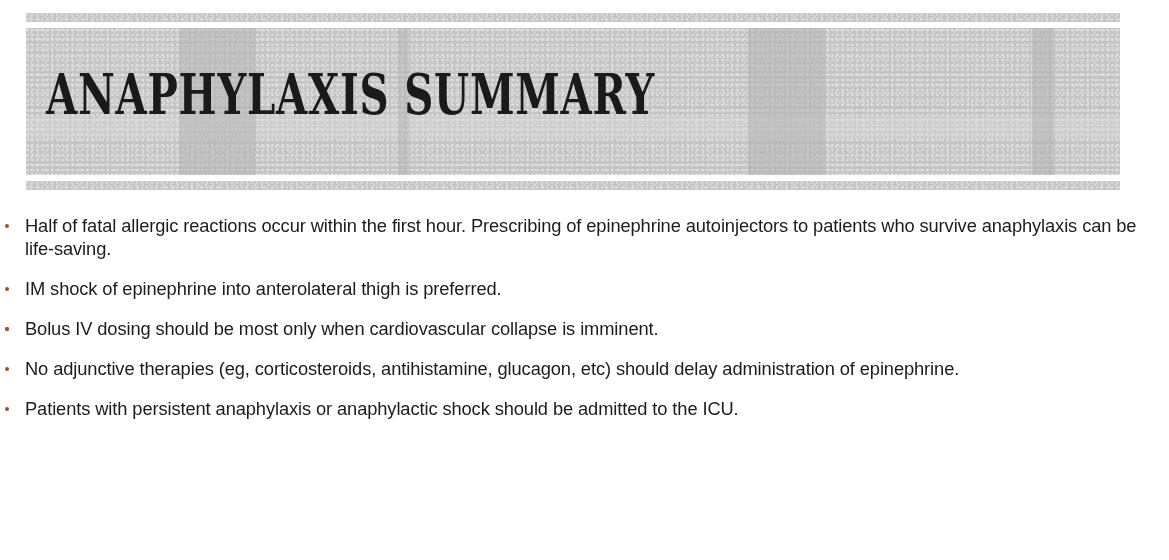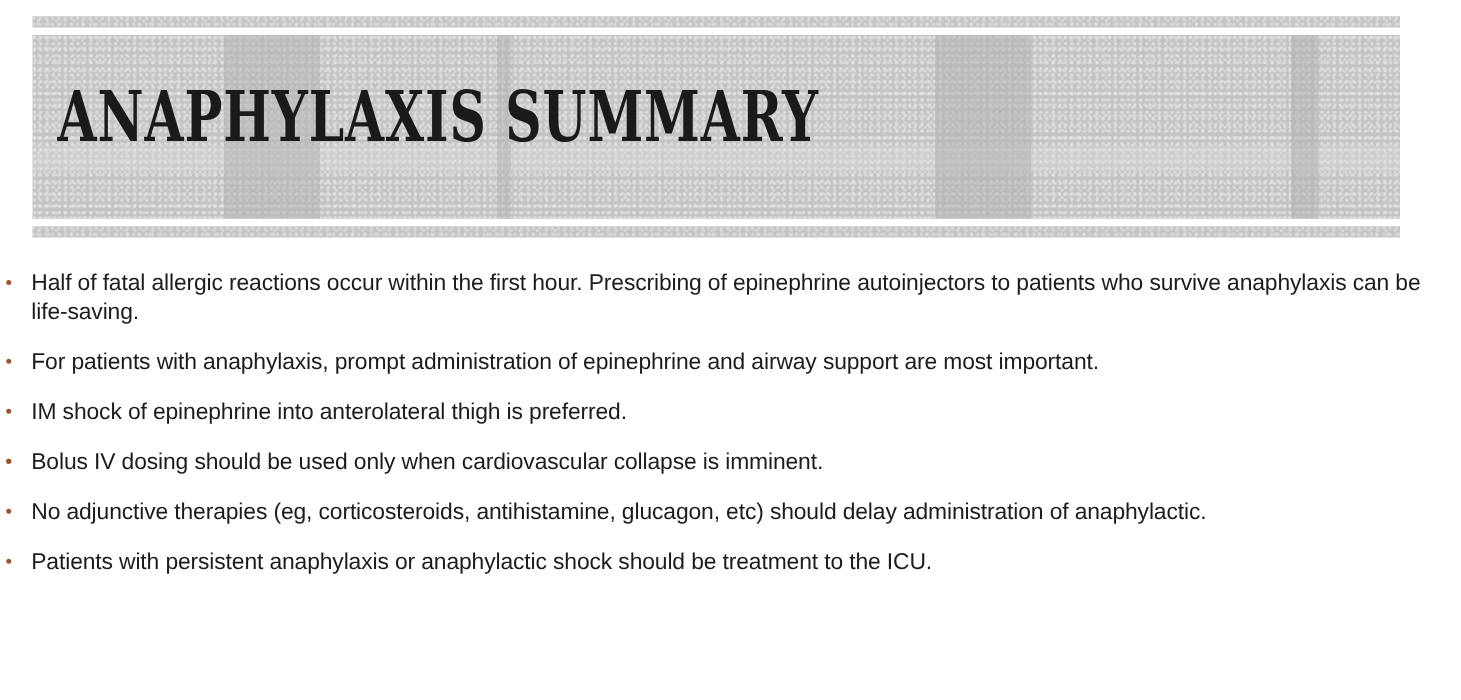--- a/index.html
+++ b/index.html
@@ -95,35 +95,31 @@
   </div>
   <div class="band band-bottom"></div>
 
   <ul class="bullets">
     <li class="bullet">
       <span class="bullet-dot"></span>
       <span>Half of fatal allergic reactions occur within the first hour. Prescribing of epinephrine autoinjectors to patients who survive anaphylaxis can be life-saving.</span>
     </li>
     <li class="bullet">
       <span class="bullet-dot"></span>
-      <span>For patients with anaphylaxis, prompt administration of epinephrine and airway support are most important.</span>
-    </li>
-    <li class="bullet">
-      <span class="bullet-dot"></span>
       <span>IM shock of epinephrine into anterolateral thigh is preferred.</span>
     </li>
     <li class="bullet">
       <span class="bullet-dot"></span>
     </li>
     <li class="bullet">
       <span class="bullet-dot"></span>
-      <span>Bolus IV dosing should be used only when cardiovascular collapse is imminent.</span>
+      <span>Bolus IV dosing should be most only when cardiovascular collapse is imminent.</span>
     </li>
     <li class="bullet">
       <span class="bullet-dot"></span>
-      <span>No adjunctive therapies (eg, corticosteroids, antihistamine, glucagon, etc) should delay administration of anaphylactic.</span>
+      <span>No adjunctive therapies (eg, corticosteroids, antihistamine, glucagon, etc) should delay administration of epinephrine.</span>
     </li>
     <li class="bullet">
       <span class="bullet-dot"></span>
-      <span>Patients with persistent anaphylaxis or anaphylactic shock should be treatment to the ICU.</span>
+      <span>Patients with persistent anaphylaxis or anaphylactic shock should be admitted to the ICU.</span>
     </li>
   </ul>
 </div>
 
 </body></html>

